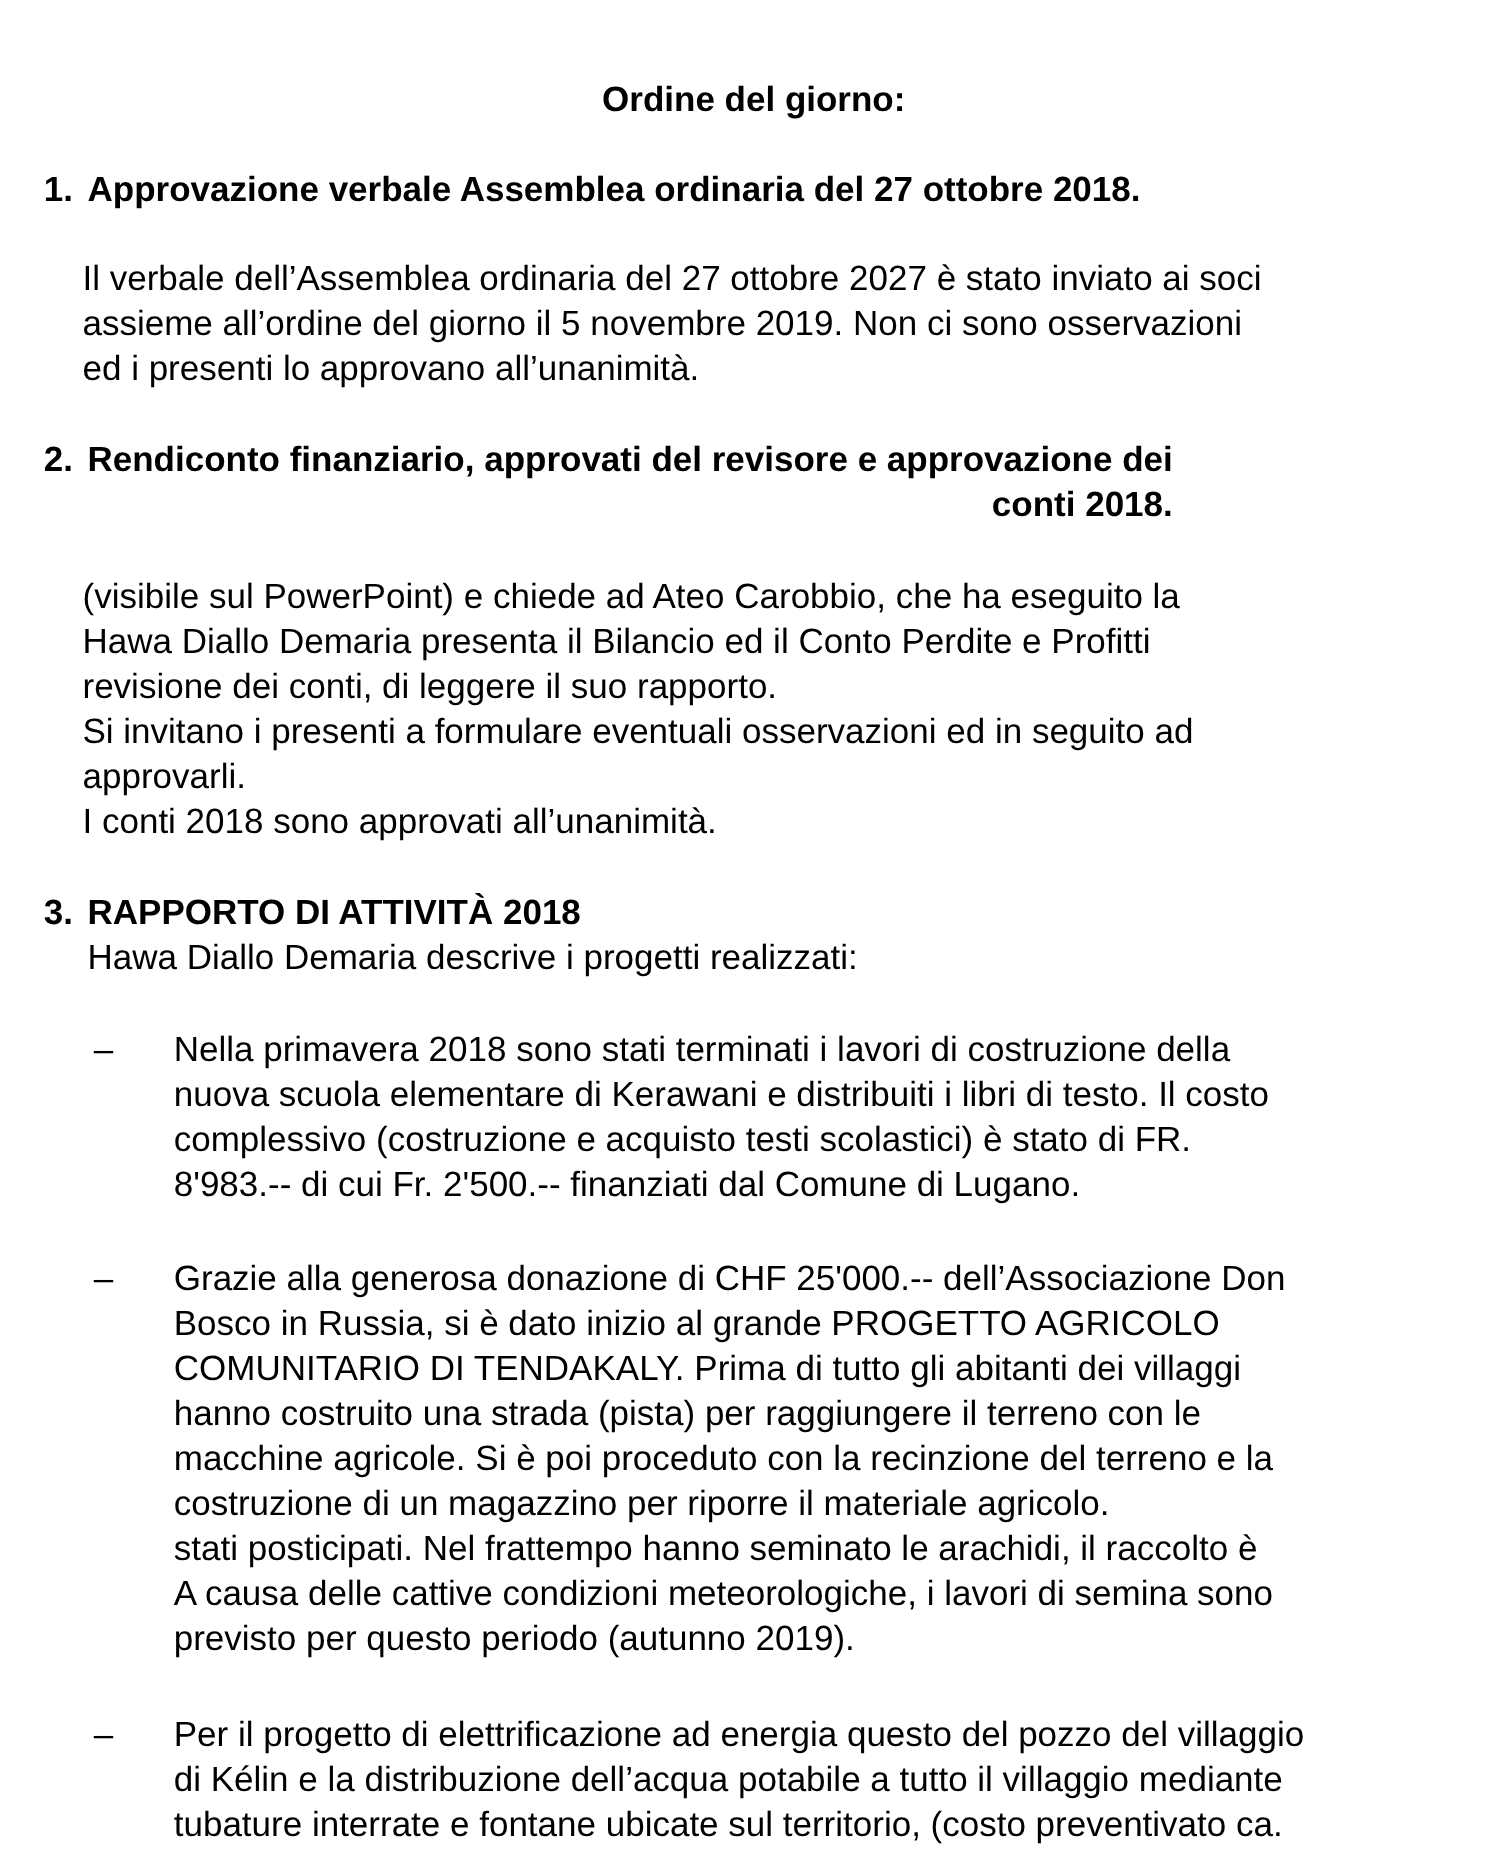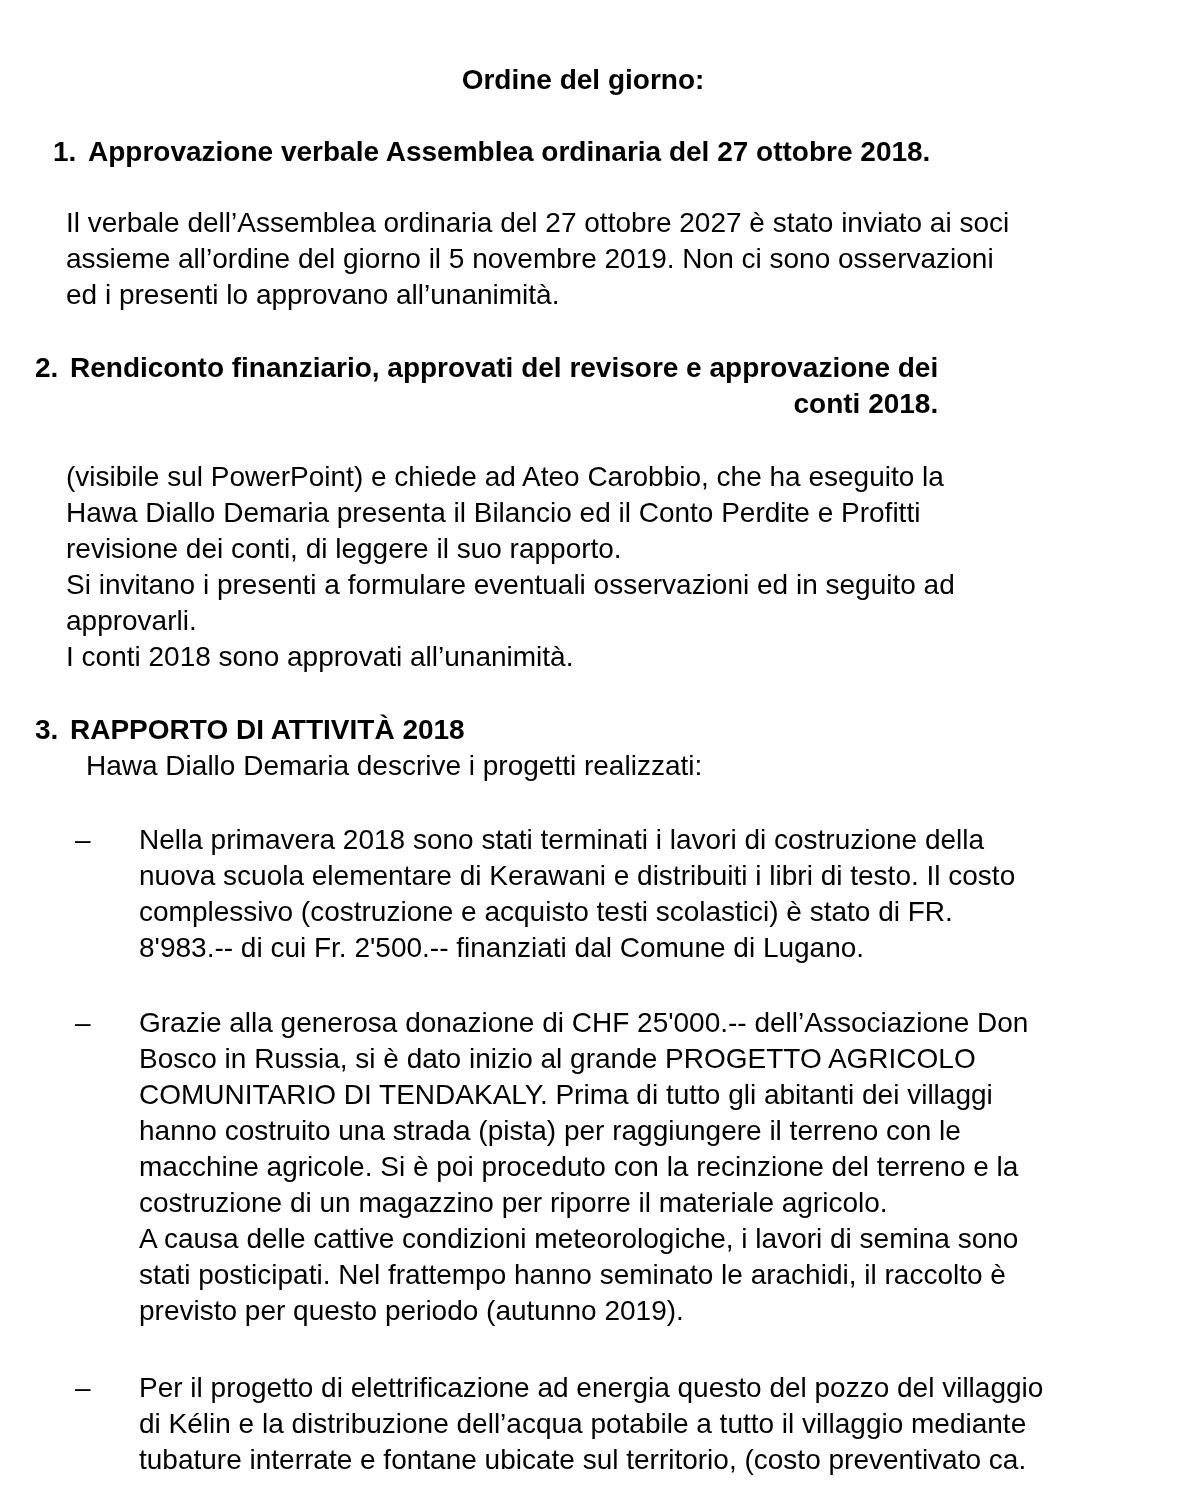--- a/index.html
+++ b/index.html
@@ -3,21 +3,21 @@
   <meta charset="utf-8">
   <style>
     html, body { margin: 0; padding: 0; background: #ffffff; }
     body {
       width: 1200px; height: 1496px; overflow: hidden; position: relative;
       font-family: "Liberation Sans", sans-serif; color: #000000;
     }
     .page { position: absolute; left: 0; top: 0; width: 1200px; height: 1496px; }
     .title {
       position: absolute; top: 60px; left: 0; width: 1166px; text-align: center;
-      font-weight: bold; font-size: 28px; line-height: 40px;
+      font-weight: bold; font-size: 28px; line-height: 40px; padding-left: 20px;
     }
     .heading {
       position: absolute; left: 35px; font-weight: bold; font-size: 28px; line-height: 36px;
     }
     .heading .num { display: inline-block; width: 35px; }
     .heading .cont { padding-left: 35px; text-align: right; }
     .para {
       position: absolute; left: 66px; font-size: 28px; line-height: 36px;
     }
     .bullet {
@@ -27,21 +27,21 @@
     .bullet .text { position: absolute; left: 28px; top: 0; white-space: nowrap; margin-left: 36px; }
     .line { display: block; white-space: nowrap; }
   </style>
 </head>
 <body>
 
 <div class="page">
 
   <div class="title">Ordine del giorno:</div>
 
-  <div class="heading" style="top:134px;margin-left:18px;">
+  <div class="heading" style="top:134px;">
     <span class="num">1.</span><span>Approvazione verbale Assemblea ordinaria del 27 ottobre 2018.</span>
   </div>
   <div class="para" style="top:205px;">
     <span class="line">Il verbale dell’Assemblea ordinaria del 27 ottobre 2027 è stato inviato ai soci</span>
     <span class="line">assieme all’ordine del giorno il 5 novembre 2019. Non ci sono osservazioni</span>
     <span class="line">ed i presenti lo approvano all’unanimità.</span>
   </div>
 
   <div class="heading" style="top:350px;">
     <span class="line"><span class="num">2.</span><span>Rendiconto finanziario, approvati del revisore e approvazione dei</span></span>
@@ -52,43 +52,43 @@
     <span class="line">Hawa Diallo Demaria presenta il Bilancio ed il Conto Perdite e Profitti</span>
     <span class="line">revisione dei conti, di leggere il suo rapporto.</span>
     <span class="line">Si invitano i presenti a formulare eventuali osservazioni ed in seguito ad</span>
     <span class="line">approvarli.</span>
     <span class="line">I conti 2018 sono approvati all’unanimità.</span>
   </div>
 
   <div class="heading" style="top:712px;">
     <span class="num">3.</span><span>RAPPORTO DI ATTIVITÀ 2018</span>
   </div>
-  <div class="para" style="top:748px; left:70px;margin-left:16px;">Hawa Diallo Demaria descrive i progetti realizzati:</div>
+  <div class="para" style="top:748px; left:70px;">Hawa Diallo Demaria descrive i progetti realizzati:</div>
 
   <div class="bullet" style="top:822px;">
     <span class="dash">–</span>
     <div class="text">
       <span class="line">Nella primavera 2018 sono stati terminati i lavori di costruzione della</span>
       <span class="line">nuova scuola elementare di Kerawani e distribuiti i libri di testo. Il costo</span>
       <span class="line">complessivo (costruzione e acquisto testi scolastici) è stato di FR.</span>
       <span class="line">8'983.-- di cui Fr. 2'500.-- finanziati dal Comune di Lugano.</span>
     </div>
   </div>
 
   <div class="bullet" style="top:1005px;">
     <span class="dash">–</span>
     <div class="text">
       <span class="line">Grazie alla generosa donazione di CHF 25'000.-- dell’Associazione Don</span>
       <span class="line">Bosco in Russia, si è dato inizio al grande PROGETTO AGRICOLO</span>
       <span class="line">COMUNITARIO DI TENDAKALY. Prima di tutto gli abitanti dei villaggi</span>
       <span class="line">hanno costruito una strada (pista) per raggiungere il terreno con le</span>
       <span class="line">macchine agricole. Si è poi proceduto con la recinzione del terreno e la</span>
       <span class="line">costruzione di un magazzino per riporre il materiale agricolo.</span>
+      <span class="line">stati posticipati. Nel frattempo hanno seminato le arachidi, il raccolto è</span>
       <span class="line">A causa delle cattive condizioni meteorologiche, i lavori di semina sono</span>
-      <span class="line">stati posticipati. Nel frattempo hanno seminato le arachidi, il raccolto è</span>
       <span class="line">previsto per questo periodo (autunno 2019).</span>
     </div>
   </div>
 
   <div class="bullet" style="top:1370px;">
     <span class="dash">–</span>
     <div class="text">
       <span class="line">Per il progetto di elettrificazione ad energia questo del pozzo del villaggio</span>
       <span class="line">di Kélin e la distribuzione dell’acqua potabile a tutto il villaggio mediante</span>
       <span class="line">tubature interrate e fontane ubicate sul territorio, (costo preventivato ca.</span>

